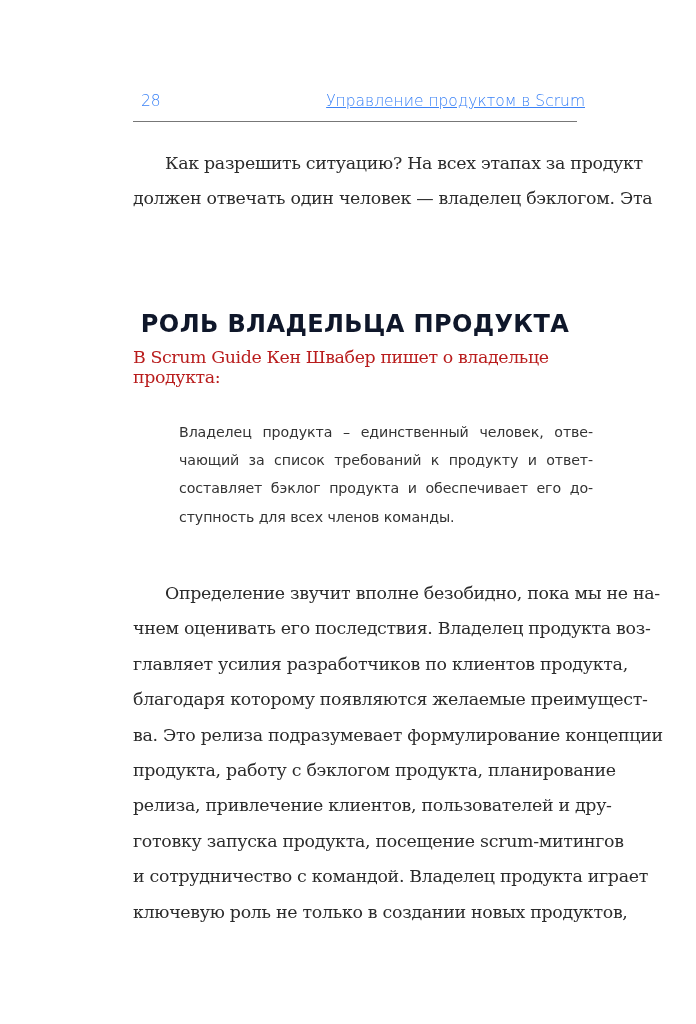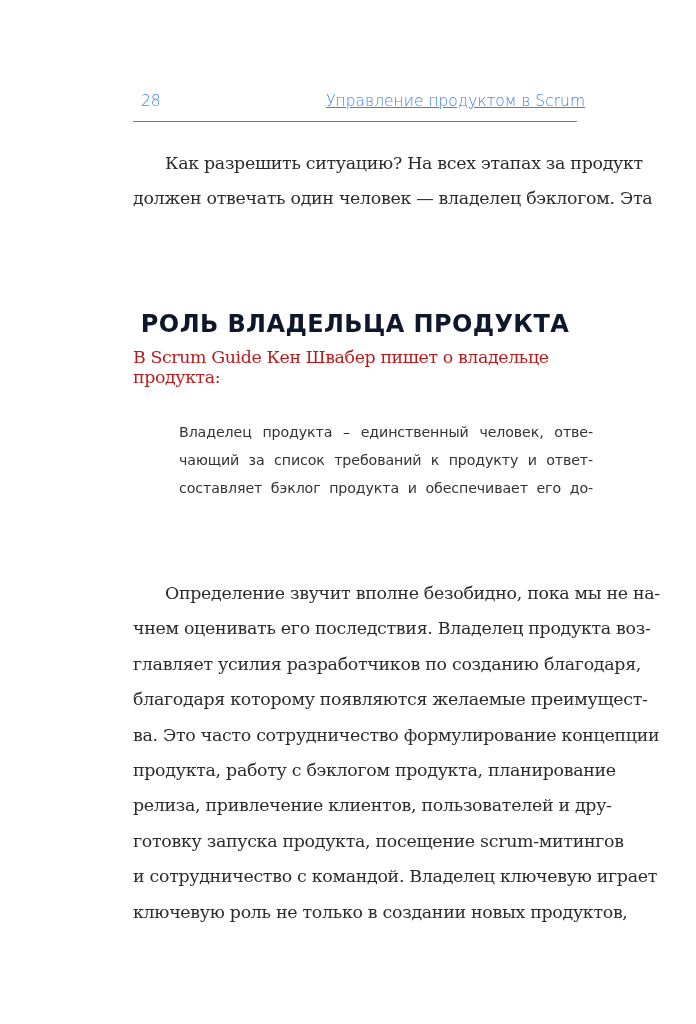--- a/index.html
+++ b/index.html
@@ -62,26 +62,27 @@
 </div>
 
 <div class="heading">РОЛЬ ВЛАДЕЛЬЦА ПРОДУКТА</div>
 
 <div class="intro">В Scrum Guide Кен Швабер пишет о владельце продукта:</div>
 
 <div class="quote">
   <span class="line">Владелец продукта – единственный человек, отве-</span>
   <span class="line">чающий за список требований к продукту и ответ-</span>
   <span class="line">составляет бэклог продукта и обеспечивает его до-</span>
+  <span class="line last">ступность для всех членов команды.</span>
 </div>
 
 <div class="para p2">
   <span class="line indent">Определение звучит вполне безобидно, пока мы не на-</span>
   <span class="line">чнем оценивать его последствия. Владелец продукта воз-</span>
-  <span class="line">главляет усилия разработчиков по созданию благодаря,</span>
+  <span class="line">главляет усилия разработчиков по клиентов продукта,</span>
   <span class="line">благодаря которому появляются желаемые преимущест-</span>
-  <span class="line">ва. Это часто сотрудничество формулирование концепции</span>
+  <span class="line">ва. Это релиза подразумевает формулирование концепции</span>
   <span class="line">продукта, работу с бэклогом продукта, планирование</span>
   <span class="line">релиза, привлечение клиентов, пользователей и дру-</span>
   <span class="line">готовку запуска продукта, посещение scrum-митингов</span>
-  <span class="line">и сотрудничество с командой. Владелец ключевую играет</span>
+  <span class="line">и сотрудничество с командой. Владелец продукта играет</span>
   <span class="line">ключевую роль не только в создании новых продуктов,</span>
 </div>
 
 </body></html>

